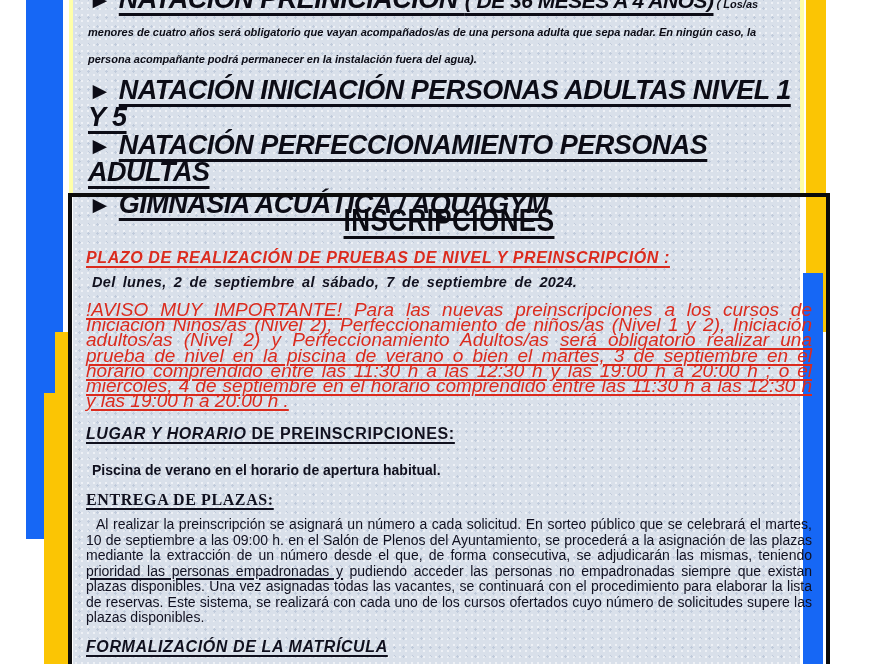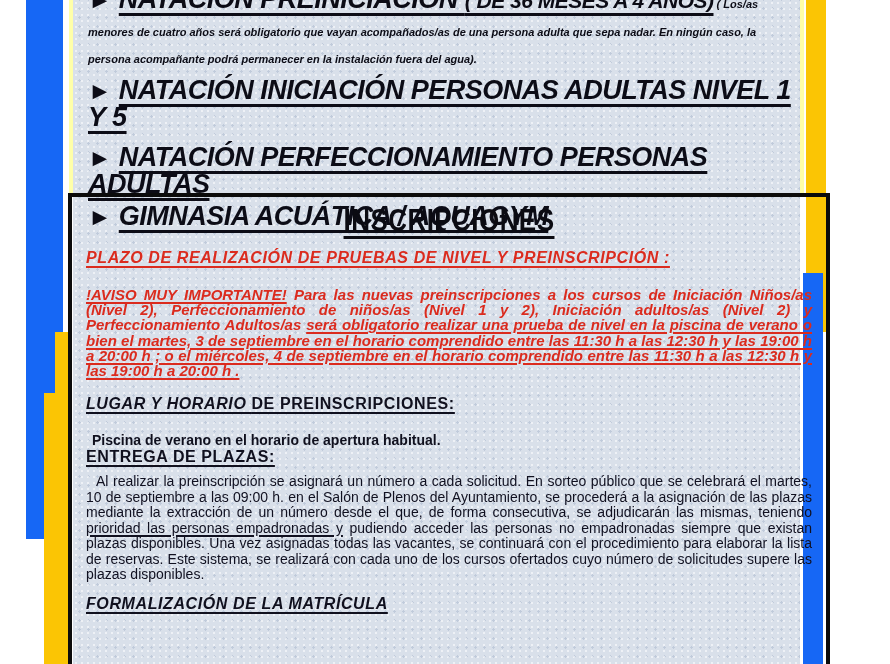--- a/index.html
+++ b/index.html
@@ -48,21 +48,21 @@
   .course .mid{
     font-size:21px;
     text-decoration:underline; text-decoration-thickness:3px; text-underline-offset:5px;
   }
   .course .tiny{
     font-size:11px; line-height:14.5px; letter-spacing:0;
   }
   #course-1{margin-top:-14px;}
   #course-2{margin-top:9px;}
   #course-3{margin-top:9px;}
-  #course-4{margin-top:13px;}
+  #course-4{margin-top:1px;}
   #course-5{margin-top:5px;}
 
   
   .insc-box{
     position:absolute; left:-5px; top:193px; width:726px; height:480px;
     border:4px solid #0b0b0b;
     padding:2px 14px 0 14px; box-sizing:content-box;
   }
   .box-title{
     margin-top:4px; text-align:center;
@@ -76,34 +76,34 @@
   }
   .red{color:#db2b1e;}
   .it{font-style:italic;}
   #plazo-heading{margin-top:10px;}
   .dates{
     margin-top:7px; padding-left:6px;
     font-size:14.5px; font-weight:bold; font-style:italic;
     word-spacing:3px; letter-spacing:0.3px;
   }
   .aviso{
-    margin:20px 0 0 0; text-align:justify;
-    font-size:15px; line-height:15.2px; font-weight:bold; font-style:italic;
+    margin:12px 0 0 0; text-align:justify;
+    font-size:19px; line-height:15.2px; font-weight:normal; font-style:italic;
     color:#db2b1e;
   }
   .aviso .u{text-decoration:underline; text-decoration-thickness:1.5px; text-underline-offset:2px;}
   #lugar-heading{margin-top:17px;}
   #lugar-heading .u-wrap{
     text-decoration:underline; text-decoration-thickness:2px; text-underline-offset:3px;text-align:right;
   }
   .plain-line{
     margin-top:19px; padding-left:6px;
     font-size:14px; font-weight:bold;
   }
-  #entrega-heading{margin-top:0;}
+  #entrega-heading{margin-top:13px;font-family:Liberation Serif, serif;}
   .body-p{
     margin:8px 0 0 0; text-align:justify; text-indent:10px;
     font-size:14px; line-height:15.5px; font-weight:normal; color:#101020;
   }
   .body-p .u{text-decoration:underline; text-decoration-thickness:1.5px; text-underline-offset:2px;}
   #entrega-p2{margin-top:10px;}
   #formalizacion-heading{margin-top:12px; font-style:italic;}
 </style>
 </head>
 <body>
@@ -142,20 +142,21 @@
       </div>
 
     </div>
 
     <div class="insc-box">
 
       <div class="box-title">INSCRIPCIONES</div>
 
       <div class="sec-head red it" id="plazo-heading">PLAZO DE REALIZACIÓN DE PRUEBAS DE NIVEL Y PREINSCRIPCIÓN :</div>
 
+      <div class="dates">Del  lunes, 2 de septiembre al  sábado,  7 de septiembre de 2024.</div>
 
       <p class="aviso">
         <span class="u">!AVISO MUY IMPORTANTE!</span><span> Para las nuevas preinscripciones a los cursos de Iniciación Niños/as (Nivel 2), Perfeccionamiento de niños/as (Nivel 1 y 2), Iniciación adultos/as (Nivel 2) y Perfeccionamiento Adultos/as </span><span class="u">será obligatorio realizar una prueba de nivel en la piscina de verano o bien el martes, 3 de septiembre en el horario comprendido entre las 11:30 h a las 12:30 h y las 19:00 h a 20:00 h ; o el miércoles, 4 de septiembre en el horario comprendido entre las 11:30 h a las 12:30 h y las 19:00 h a 20:00 h .</span>
       </p>
 
       <div class="sec-head" id="lugar-heading">
         <span class="u-wrap"><span class="it">LUGAR Y HORARIO </span><span>DE PREINSCRIPCIONES:</span></span>
       </div>
 
       <div class="plain-line">Piscina de verano en el horario de apertura habitual.</div>

